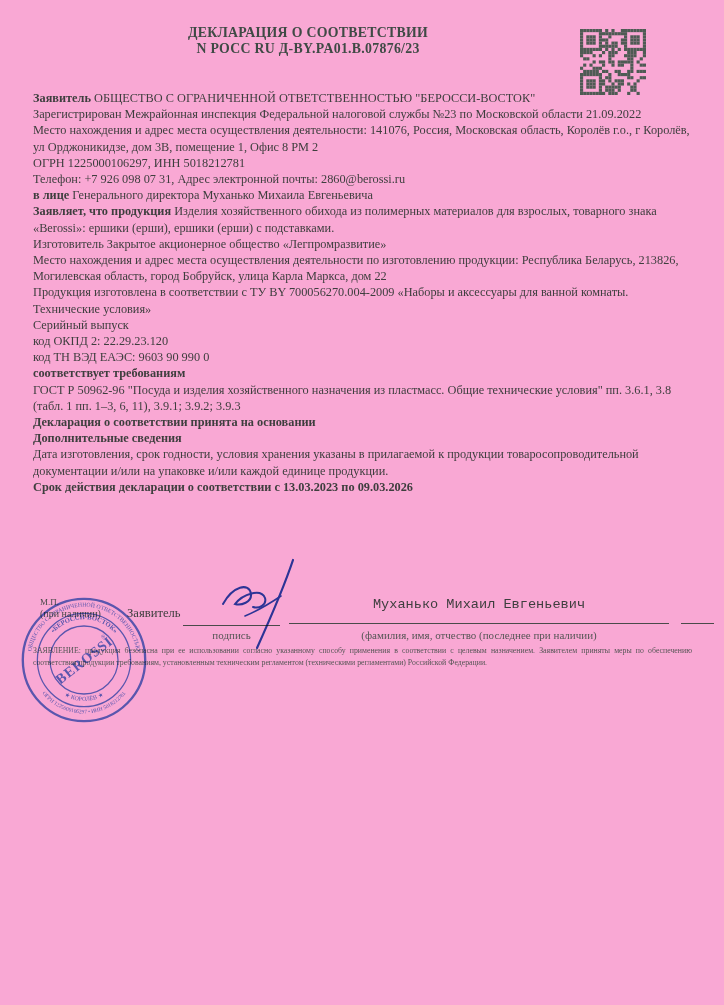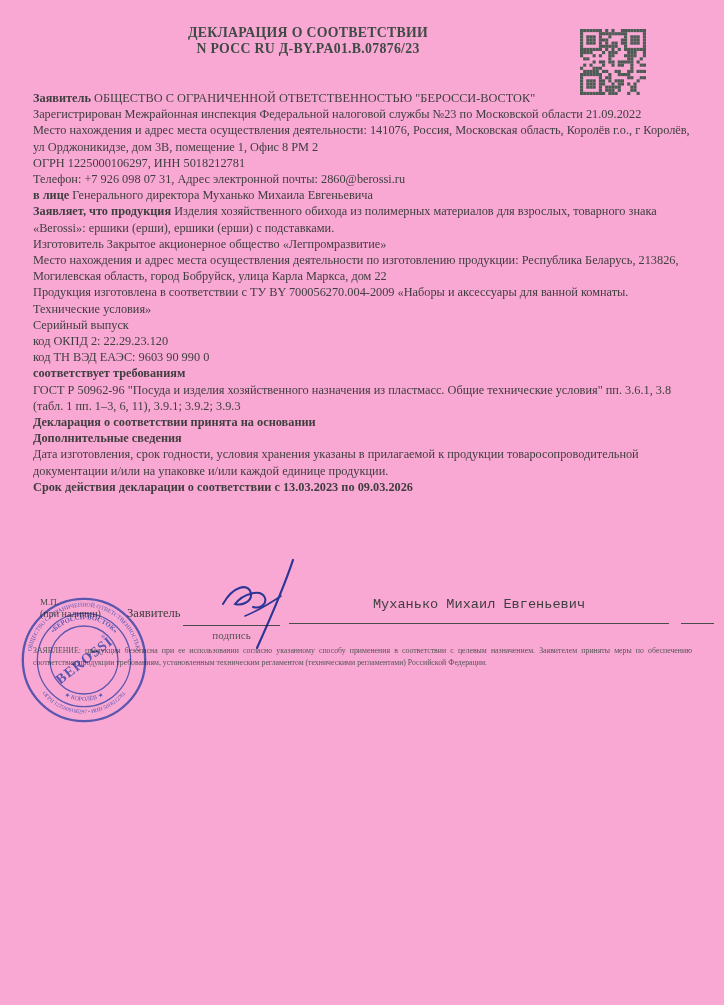--- a/index.html
+++ b/index.html
@@ -324,20 +324,21 @@
 
   <div class="mp">
     <div>М.П.</div>
     <div class="mp-note">(при наличии)</div>
   </div>
 
   <div class="sig-label">Заявитель</div>
   <div class="uline sig-line-1"></div>
   <div class="cap cap1">подпись</div>
   <div class="uline fio-line">Муханько Михаил Евгеньевич</div>
+  <div class="cap cap2">(фамилия, имя, отчество (последнее при наличии)</div>
   <div class="uline sig-line-3"></div>
 
   <div class="statement">ЗАЯВЛЕНИЕ: продукция безопасна при ее использовании согласно указанному способу применения в соответствии с целевым назначением. Заявителем приняты меры по обеспечению соответствия продукции требованиям, установленным техническим регламентом (техническими регламентами) Российской Федерации.</div>
 
   <svg class="signature-ink" viewBox="0 0 120 100" xmlns="http://www.w3.org/2000/svg">
     <g fill="none" stroke="currentColor" stroke-linecap="round">
       <path stroke-width="2.2" d="M 88 4 C 80 28 70 52 52 92"></path>
       <path stroke-width="2" d="M 18 48 C 28 30 44 26 46 38 C 47 46 36 50 30 48 C 38 38 56 32 60 42 C 62 49 54 53 48 51"></path>
       <path stroke-width="1.6" d="M 40 60 C 52 55 64 48 76 40"></path>
     </g>

